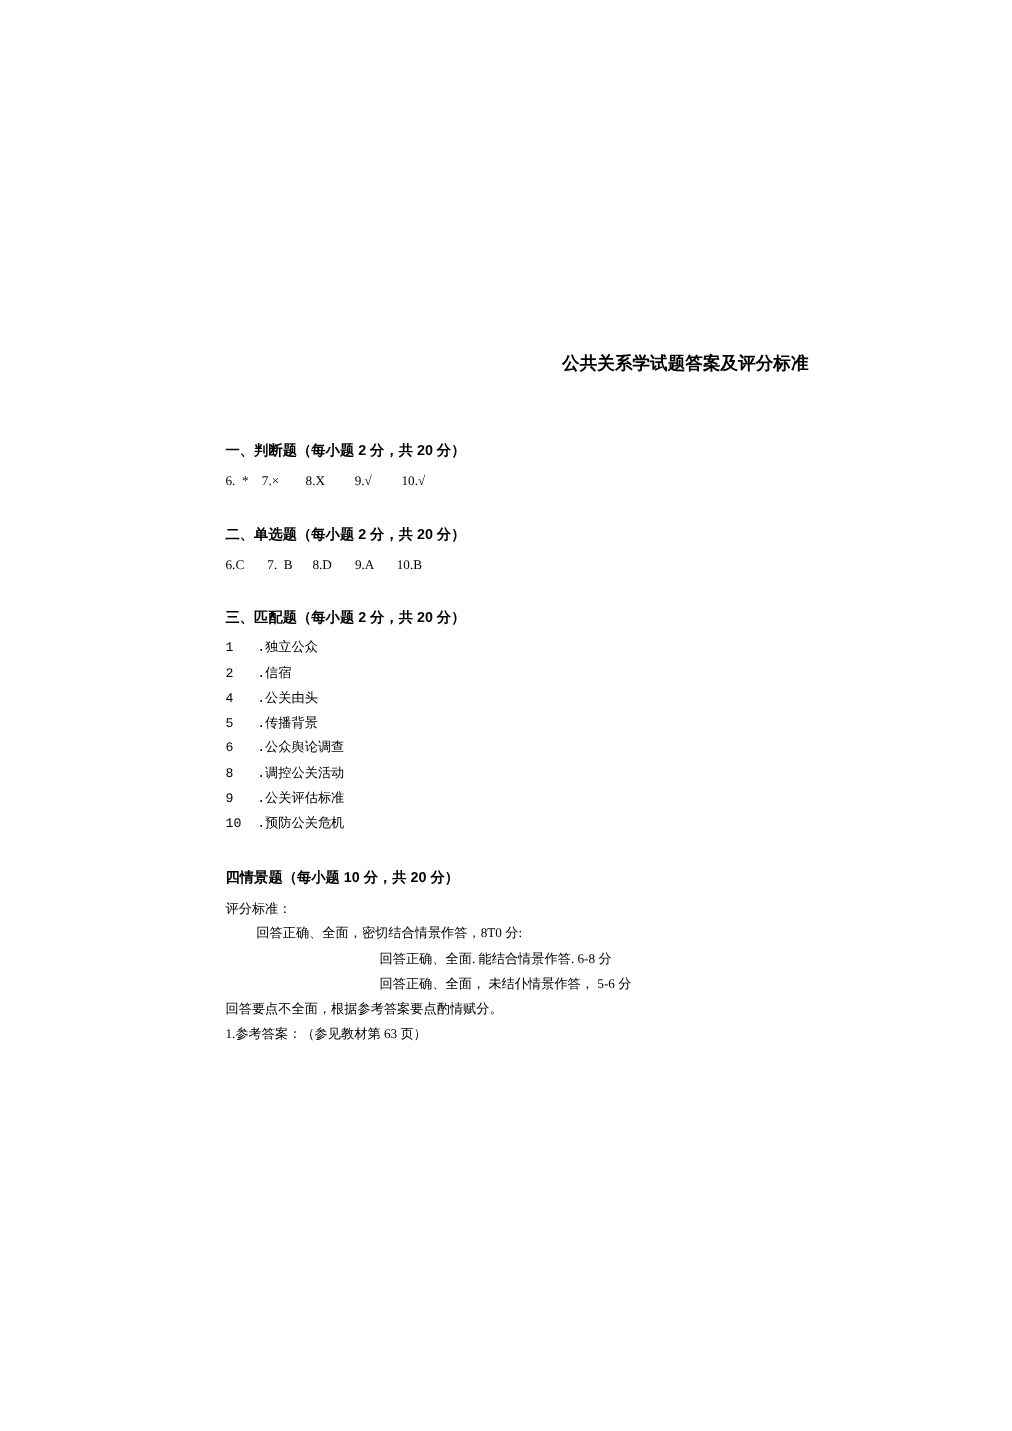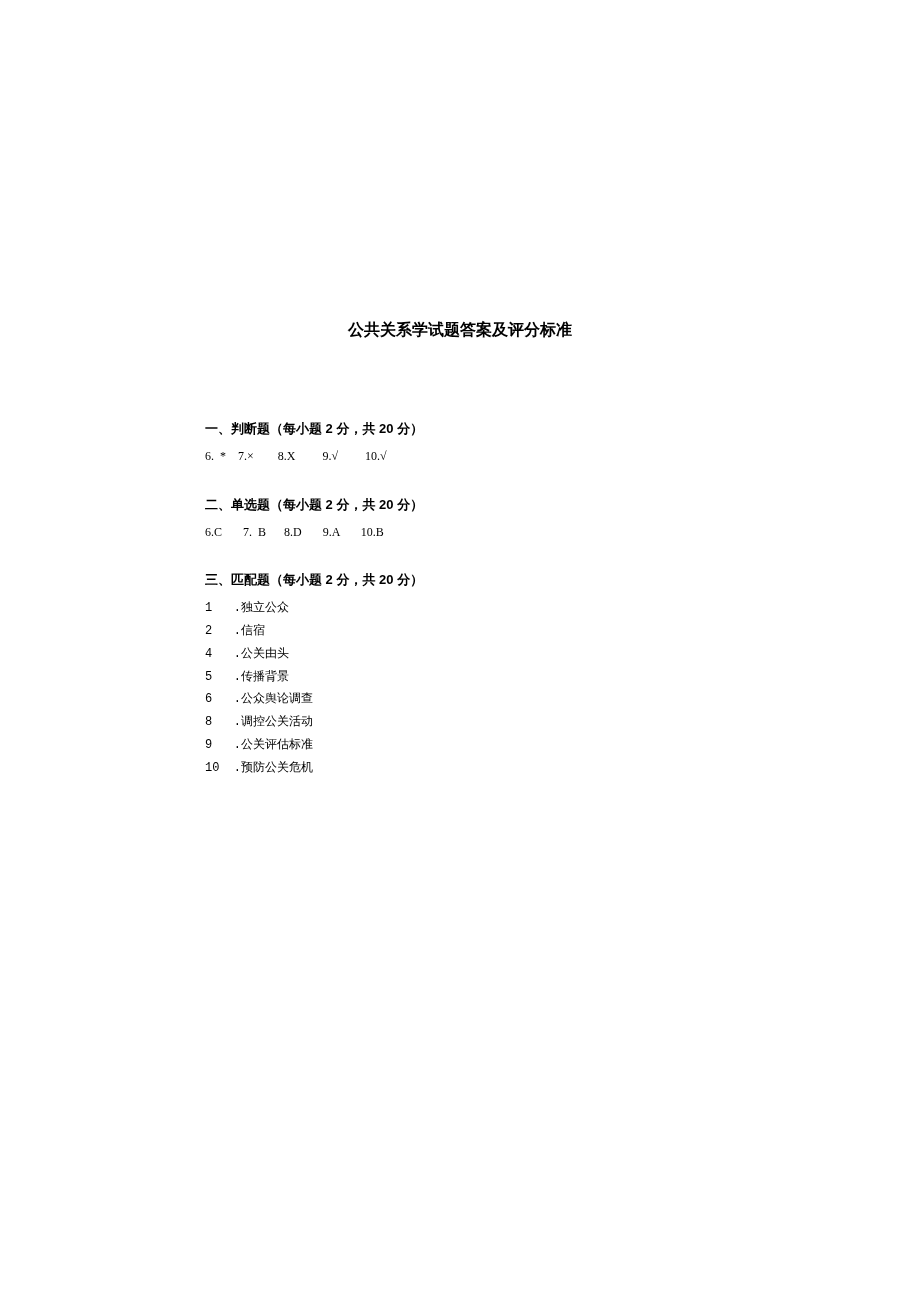--- a/index.html
+++ b/index.html
@@ -15,24 +15,24 @@
       color: #000000;
       position: relative;
     }
     .page-content {
       position: absolute;
       left: 185px;
       top: 320px;
       width: 550px;
     }
     .title {
-      text-align: center;
+      text-align: right;
       font-size: 16px;
       font-weight: bold;
-      margin-bottom: 79px;
+      margin-bottom: 60px;
       font-family: "SimHei", "黑体", sans-serif;
     }
     .section-header {
       font-size: 13px;
       font-weight: bold;
       font-family: "SimHei", "黑体", sans-serif;
       margin-bottom: 8px;
     }
     .answer-row {
       font-size: 12px;
@@ -83,14 +83,23 @@
     <div class="list-item">1   .独立公众</div>
     <div class="list-item">2   .信宿</div>
     <div class="list-item">4   .公关由头</div>
     <div class="list-item">5   .传播背景</div>
     <div class="list-item">6   .公众舆论调查</div>
     <div class="list-item">8   .调控公关活动</div>
     <div class="list-item">9   .公关评估标准</div>
     <div class="list-item">10  .预防公关危机</div>
   </div>
 
+  <div class="section">
+    <div class="section-header">四情景题（每小题 10 分，共 20 分）</div>
+    <div class="para">评分标准：</div>
+    <div class="para indent1">回答正确、全面，密切结合情景作答，8T0 分:</div>
+    <div class="para indent2">回答正确、全面.  能结合情景作答.  6-8 分</div>
+    <div class="para indent2">回答正确、全面， 未结仆情景作答， 5-6 分</div>
+    <div class="para">回答要点不全面，根据参考答案要点酌情赋分。</div>
+    <div class="para">1.参考答案：（参见教材第 63 页）</div>
+  </div>
 
 </div>
 
 </body></html>

